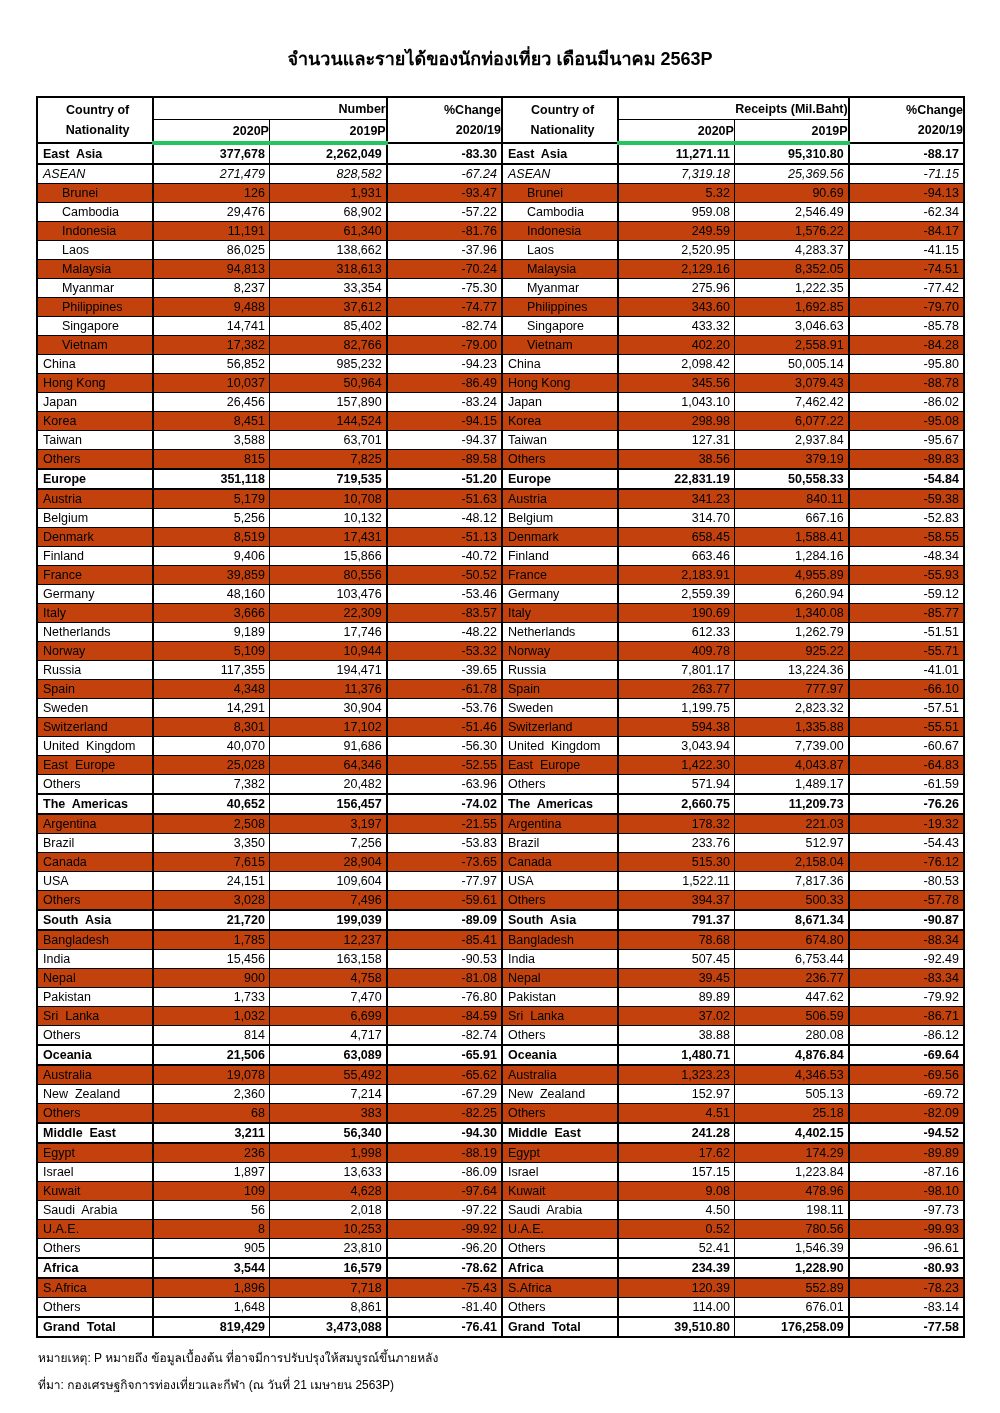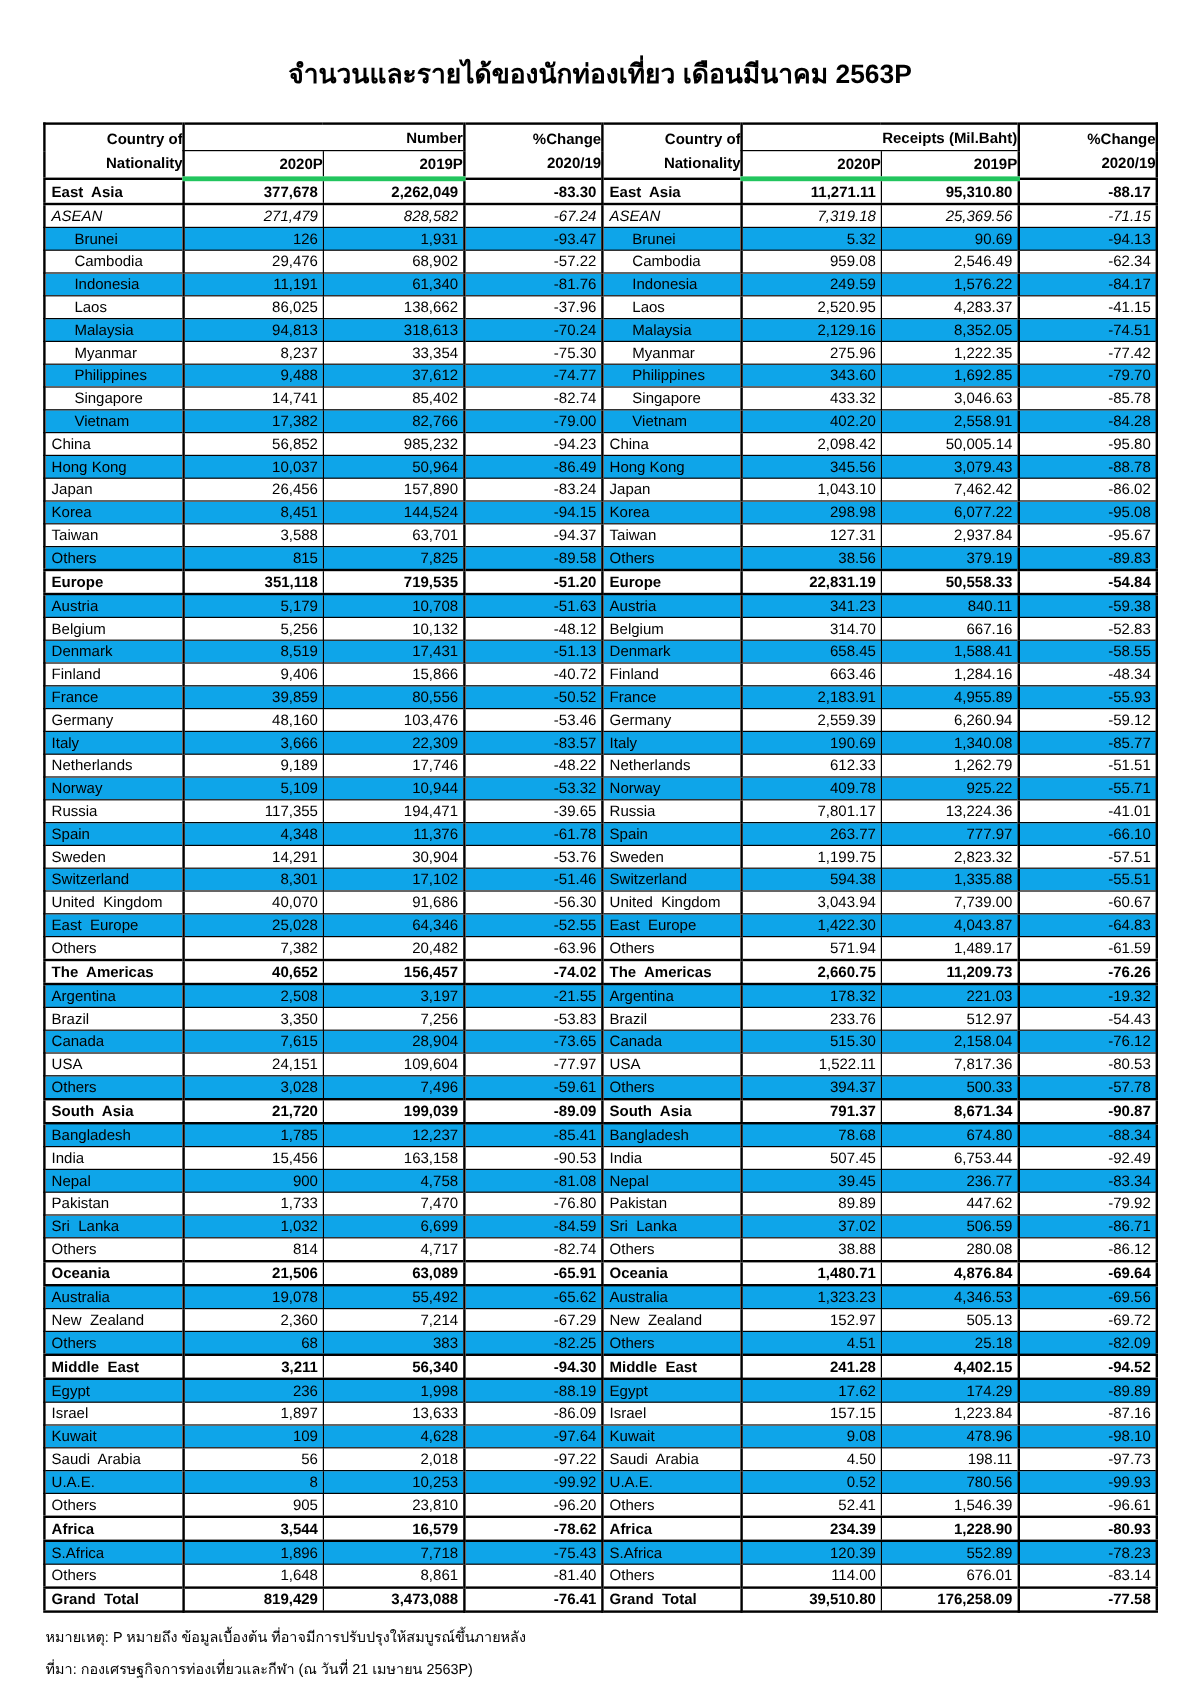--- a/index.html
+++ b/index.html
@@ -4,46 +4,46 @@
 <style>
   html,body{margin:0;padding:0;}
   body{
     width:1000px;height:1413px;background:#ffffff;color:#000000;
     font-family:"Liberation Sans",sans-serif;
     -webkit-font-smoothing:antialiased;
   }
   .title{
     margin:44px 0 0 0;
     text-align:center;
-    font-size:22px;
+    font-size:18px;
     font-weight:bold;
   }
   table{
     border-collapse:collapse;
     table-layout:fixed;
     margin:23px 0 0 36px;
     width:929px;
     border:2px solid #000;
   }
   th,td{border:1px solid #000;overflow:hidden;}
   thead th{
     font-size:12.5px;font-weight:bold;padding:0;height:21px;
     vertical-align:middle;text-align:right;line-height:20px;
   }
-  th.cname{text-align:right;padding-left:5px;}
+  th.cname{text-align:center;padding-left:5px;}
   .bR2{border-right:2px solid #000 !important;}
   thead tr.subhead th{border-bottom:4px solid #22c55e;}
   tbody td{
     height:18px;font-size:12.5px;padding:0;line-height:18px;
     vertical-align:middle;
   }
   td.name{text-align:left;padding-left:5px;white-space:pre;}
   td.num{text-align:right;padding-right:4px;}
   tr.indent td.name{padding-left:24px;}
-  tr.shade{background:#0ea5e9;}
+  tr.shade{background:#c2410c;}
   tr.section td{font-weight:bold;border-top:2px solid #000;border-bottom:2px solid #000;}
   tr.subregion td{font-style:italic;}
   tbody td:nth-child(1){border-right:2px solid #000;}
   tbody td:nth-child(3){border-right:2px solid #000;}
   tbody td:nth-child(4){border-right:2px solid #000;}
   tbody td:nth-child(5){border-right:2px solid #000;}
   tbody td:nth-child(7){border-right:2px solid #000;}
   .notes{margin:7px 0 0 38px;font-size:12px;line-height:27px;}
 </style>
 </head>

